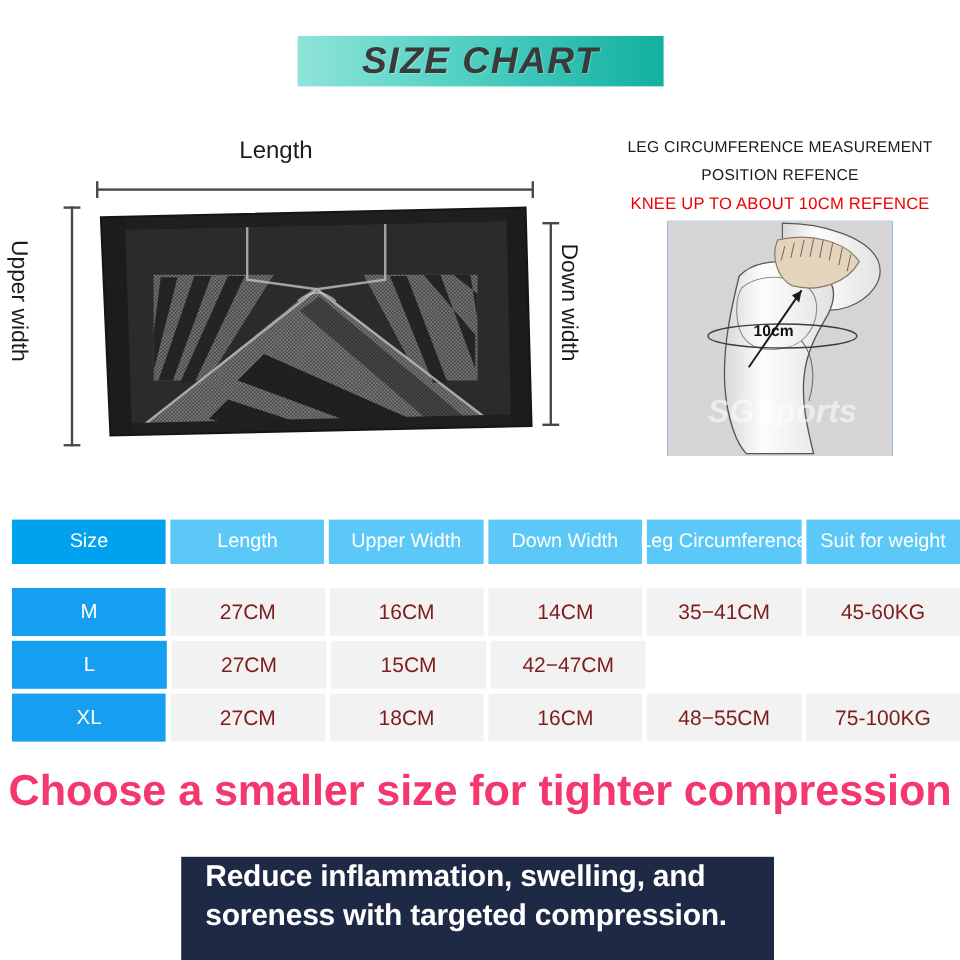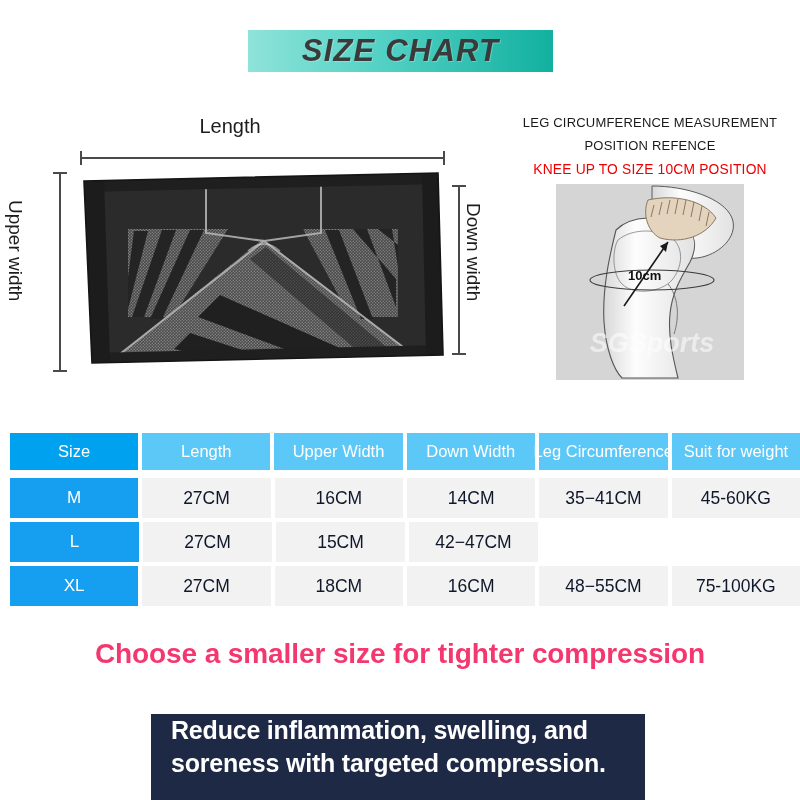--- a/index.html
+++ b/index.html
@@ -67,41 +67,41 @@
   }
   .ref-line.red { color: #ee0000; font-size: 13.8px; }
   .knee-box {
     position: absolute; left: 56px; top: 72px;
     width: 188px; height: 196px; background: #3b82f6; overflow: hidden;
   }
   .knee-box svg { display:block; width: 100%; height: 100%; }
 
   
   .size-table { position: absolute; left: 10px; top: 433px; width: 790px; }
-  .trow { display: flex; gap: 4px; margin-bottom: 8px; }
+  .trow { display: flex; gap: 4px; margin-bottom: 20px; }
   .cell {
     width: 129px; height: 38px; display: flex;
     align-items: center; justify-content: center;
-    font-size: 16px; color: #0f172a; background: #f2f2f2;
+    font-size: 16px; color: #7f1d1d; background: #f2f2f2;
     white-space: nowrap;
   }
   .trow.head .cell {
     background: #5cc8f7; color: #ffffff; font-size: 16.5px; height: 37px;
   }
   .trow.head .cell.size-col { background: #00a2f0; }
   .trow.body { margin-bottom: 4px; }
   .trow.body .cell { height: 40px; font-size: 17.5px; }
   .trow.body .cell.size-col {
     background: #169ef0; color: #ffffff; font-size: 17px;
   }
 
   
   .tagline {
     position: absolute; left: 0; top: 638px; width: 800px;
-    text-align: center; font-size: 28px; font-weight: bold;
+    text-align: center; font-size: 36px; font-weight: bold;
     color: #f4386f; letter-spacing: -0.1px;
   }
 
   
   .footer-banner {
     position: absolute; left: 151px; top: 714px;
     width: 494px; height: 86px;
     background: #1e2945;
     display: flex; flex-direction: column;
     align-items: flex-start; 
@@ -206,21 +206,21 @@
           <path d="M344,7 L360,6 L365,188 L348,189 Z" fill="#1c1c1c"></path>
         </g>
         <path d="M6,14 L360,6 L365,188 L14,196 Z" fill="none" stroke="#151515" stroke-width="1.6"></path>
       </svg>
     </div>
   </div>
 
   <div class="ref-zone">
     <div class="ref-line">LEG CIRCUMFERENCE MEASUREMENT</div>
     <div class="ref-line">POSITION REFENCE</div>
-    <div class="ref-line red">KNEE UP TO SIZE 10CM POSITION</div>
+    <div class="ref-line red">KNEE UP TO ABOUT 10CM REFENCE</div>
 
     <div class="knee-box">
       <svg viewBox="0 0 188 196" xmlns="http://www.w3.org/2000/svg">
         <rect width="188" height="196" fill="#d5d5d5"></rect>
         <defs>
           <linearGradient id="legg" x1="0" y1="0" x2="1" y2="0">
             <stop offset="0%" stop-color="#d8d8d8"></stop>
             <stop offset="35%" stop-color="#fdfdfd"></stop>
             <stop offset="100%" stop-color="#e2e2e2"></stop>
           </linearGradient>

